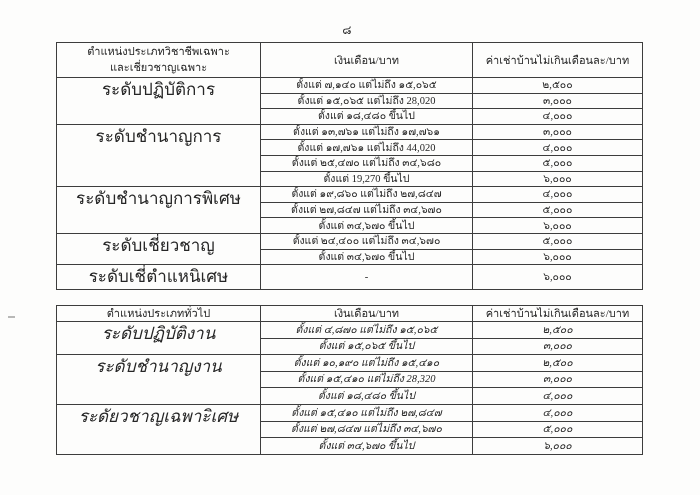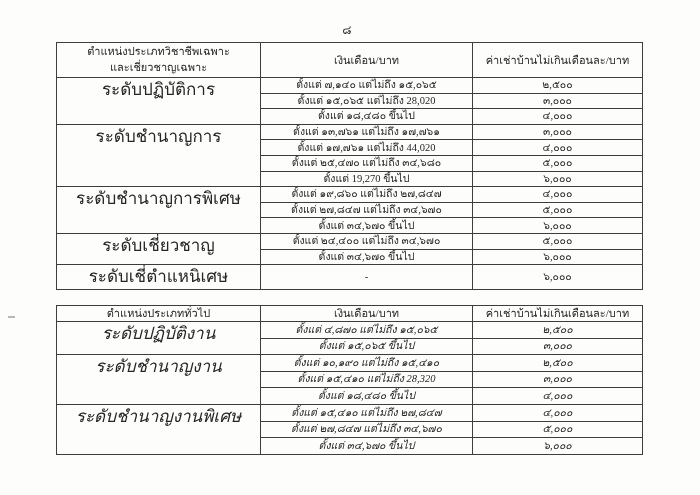--- a/index.html
+++ b/index.html
@@ -183,21 +183,21 @@
         </tr>
         <tr>
           <td>ตั้งแต่ ๑๕,๔๑๐ แต่ไม่ถึง 28,320</td>
           <td>๓,๐๐๐</td>
         </tr>
         <tr>
           <td>ตั้งแต่ ๑๘,๔๘๐ ขึ้นไป</td>
           <td>๔,๐๐๐</td>
         </tr>
         <tr>
-          <td class="label" rowspan="3">ระดับชำนาญงานพิเศษ</td>
+          <td class="label" rowspan="3">ระดัยวชาญเฉพาะิเศษ</td>
           <td>ตั้งแต่ ๑๕,๔๑๐ แต่ไม่ถึง ๒๗,๘๔๗</td>
           <td>๔,๐๐๐</td>
         </tr>
         <tr>
           <td>ตั้งแต่ ๒๗,๘๔๗ แต่ไม่ถึง ๓๔,๖๗๐</td>
           <td>๕,๐๐๐</td>
         </tr>
         <tr>
           <td>ตั้งแต่ ๓๔,๖๗๐ ขึ้นไป</td>
           <td>๖,๐๐๐</td>

